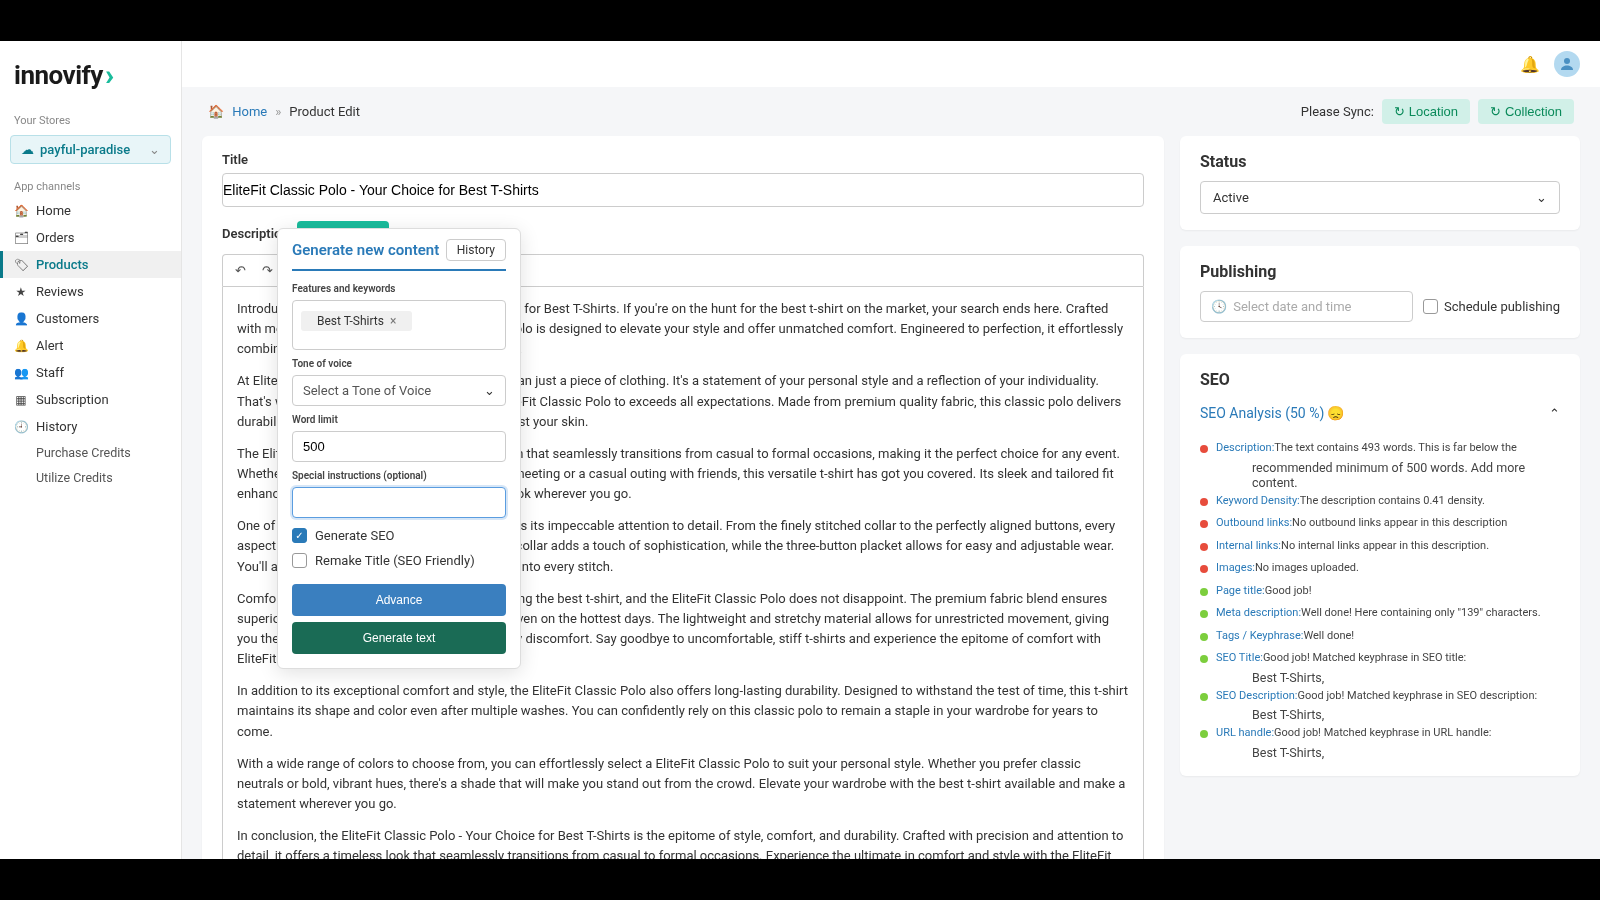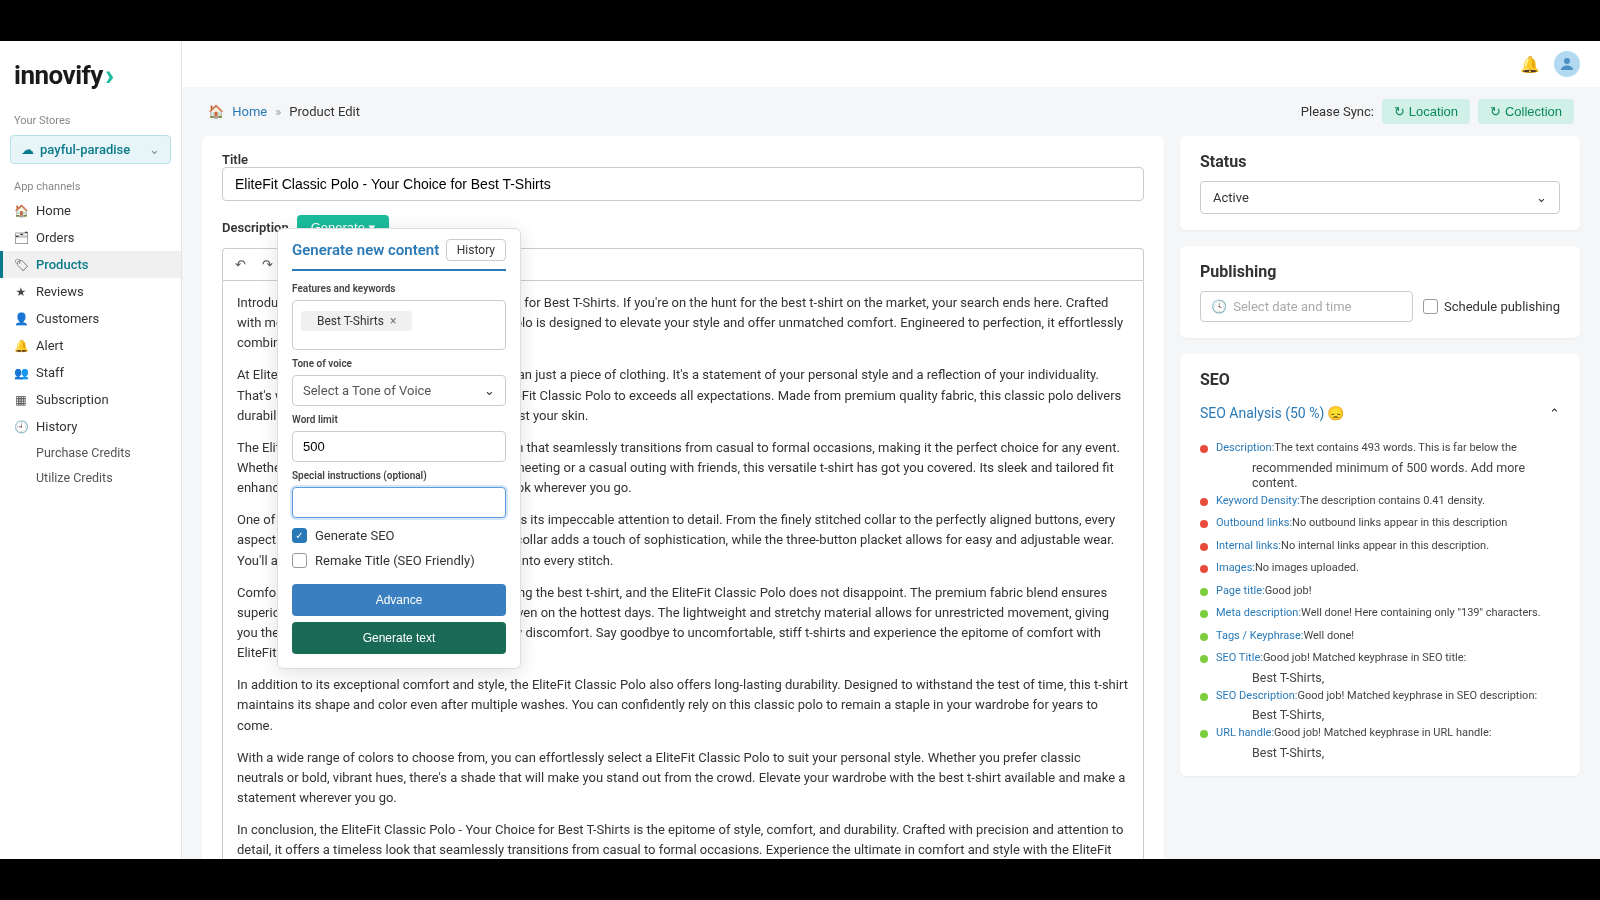--- a/index.html
+++ b/index.html
@@ -23,22 +23,22 @@
 .breadcrumb-row { display: flex; align-items: center; justify-content: space-between; padding: 12px 26px; }
 .breadcrumb { display: flex; align-items: center; gap: 8px; font-size: 13px; }
 .breadcrumb a { color: #2a7ab8; }
 .breadcrumb .sep { color: #999; }
 .sync-row { display: flex; align-items: center; gap: 8px; font-size: 13px; }
 .sync-btn { background: #d1f0e8; color: #0a8a5a; border: none; padding: 5px 12px; border-radius: 4px; cursor: pointer; display: flex; align-items: center; gap: 4px; font-size: 13px; }
 .content-row { display: flex; gap: 16px; padding: 0 20px 20px; align-items: flex-start; }
 .card { background: #fff; border-radius: 6px; padding: 16px 20px; box-shadow: 0 1px 2px rgba(0,0,0,0.05); }
 .main-col { flex: 1; min-width: 0; }
 .side-col { width: 400px; flex-shrink: 0; display: flex; flex-direction: column; gap: 16px; }
-.field-label { font-size: 13px; font-weight: 600; color: #333; }
-.text-input { width: 100%; padding: 8px 12px; border: 1px solid #ccc; border-radius: 4px; font-size: 14px; }
+.field-label { font-size: 13px; font-weight: 600; color: #333; margin-bottom: 6px; }
+.text-input { width: 100%; padding: 8px 0; border: 1px solid #ccc; border-radius: 4px; font-size: 14px; }
 .desc-row { display: flex; align-items: center; gap: 8px; margin: 14px 0 8px; }
 .gen-btn { background: #1abc9c; color: #fff; border: none; padding: 5px 14px; border-radius: 4px; cursor: pointer; font-size: 13px; }
 .toolbar { border: 1px solid #ccc; border-bottom: none; border-radius: 4px 4px 0 0; padding: 6px 8px; display: flex; align-items: center; gap: 8px; background: #fff; }
 .tb-btn { padding: 2px 4px; color: #555; cursor: pointer; font-size: 13px; }
 .tb-sep { width: 1px; height: 18px; background: #ddd; }
 .editor { border: 1px solid #ccc; border-radius: 0 0 4px 4px; padding: 12px 14px; font-size: 13px; line-height: 1.55; color: #333; min-height: 200px; }
 .editor p { margin-bottom: 12px; }
 .popover { position: absolute; background: #fff; border: 1px solid #ddd; border-radius: 6px; box-shadow: 0 4px 20px rgba(0,0,0,0.12); width: 244px; z-index: 100; }
 .pop-head { display: flex; align-items: center; justify-content: space-between; padding: 10px 14px 8px; }
 .pop-title { color: #2a7ab8; font-size: 15px; font-weight: 600; }

